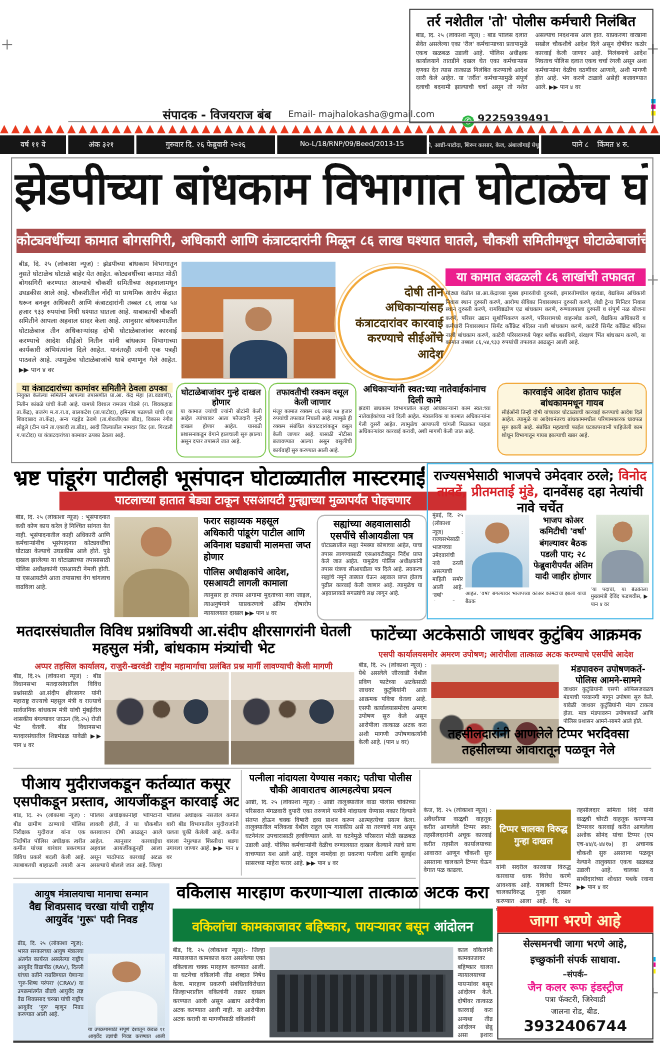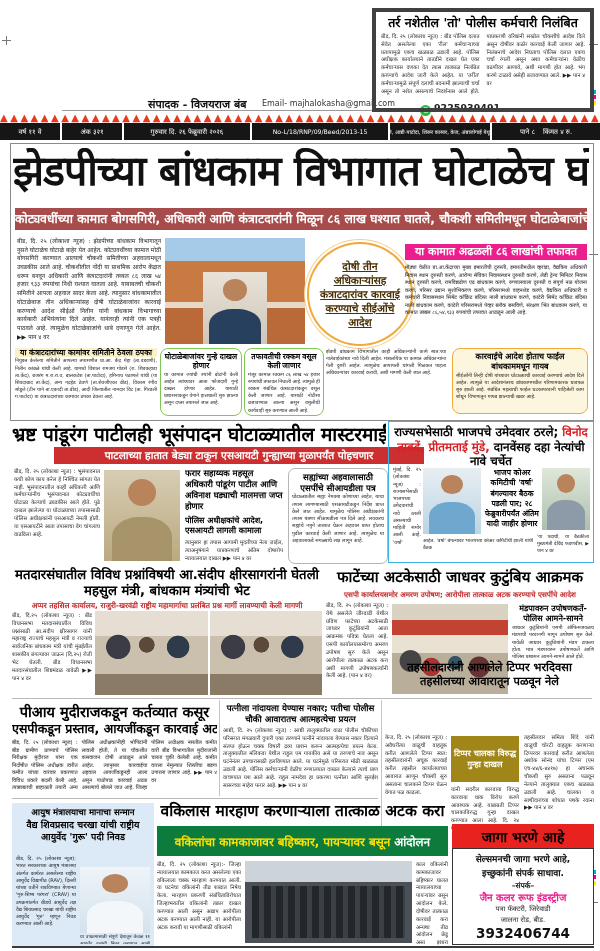--- a/index.html
+++ b/index.html
@@ -26,40 +26,40 @@
   .dateline{display:flex;gap:2px;height:17px;}
   .dl-cell{background:#161616;color:#fff;font-size:6.8px;display:flex;align-items:center;justify-content:center;
            padding:0 4px;white-space:nowrap;overflow:hidden;}
 
   
   .leadbox{border:1.5px solid #8a8a8a;}
   .lead-head{font-size:41px;font-weight:900;letter-spacing:-1px;line-height:1.15;}
   .lead-sub{background:#a84b4b;color:#fff;font-size:12.3px;font-weight:bold;line-height:22px;}
   .oval{border:2px solid #f2a93b;outline:1.5px solid #f7ce8d;outline-offset:2px;border-radius:50%;
         display:flex;align-items:center;justify-content:center;padding:8px;}
-  .oval-text{font-size:10.5px;font-weight:900;color:#4a3206;text-align:center;line-height:1.35;text-decoration:underline;}
+  .oval-text{font-size:10.5px;font-weight:900;color:#4a3206;text-align:right;line-height:1.35;}
   .pinkbar{background:#ec1e8e;color:#fff;font-weight:900;font-size:11px;line-height:16px;}
   .mini-title{font-weight:900;font-size:7.6px;line-height:1.25;text-align:center;color:#000;}
   .box-grn{border:1.5px solid #7ec850;border-radius:8px;padding:3px;}
   .box-org{border:1.5px solid #f2a93b;border-radius:8px;padding:3px;background:#fdf6de;}
   .box-ylw{background:#fbf0c8;}
 
   
   .redbar{background:#cd2f31;color:#fff;font-weight:bold;font-size:10.5px;line-height:17px;}
   .redsub{color:#c22a2a;font-weight:bold;font-size:7.4px;}
   .bluebox{border:1.5px solid #3ab3e6;}
   .sidebox{border:1px solid #b5b5b5;border-radius:7px;padding:3px;}
   .sep-h{border-top:1px solid #b9b9b9;}
   .sep-v{border-left:1px solid #c4c4c4;}
   .goldbox{background:#a08519;color:#fff;font-weight:900;font-size:8.2px;display:flex;align-items:center;
            justify-content:center;text-align:center;line-height:1.35;padding:3px;}
   .greenbar{background:#0d7b3c;display:flex;align-items:center;justify-content:center;gap:4px;}
   .greenbar .y{color:#ffe200;font-weight:900;font-size:11.8px;}
   .greenbar .w{color:#fff;font-weight:900;font-size:11.8px;}
-  .ad-title{background:#e8231f;color:#000000;font-weight:900;font-size:14px;display:flex;align-items:center;justify-content:center;}
+  .ad-title{background:#e8231f;color:#fef9c3;font-weight:900;font-size:14px;display:flex;align-items:center;justify-content:center;}
   .ad-box{border:1.5px solid #333;background:#fff;text-align:center;}
   .ad-l1{font-size:9px;font-weight:bold;color:#111;line-height:1.5;}
   .ad-contact{font-size:7.5px;font-weight:bold;color:#222;}
   .ad-co{font-size:10px;font-weight:900;color:#ec1e8e;}
   .ad-addr{font-size:7px;color:#222;line-height:1.5;}
   .ad-phone{font-size:13.5px;font-weight:900;color:#111;}
 
   
   .photo{overflow:hidden;position:absolute;}
   .person::before{content:"";position:absolute;width:38%;height:30%;left:31%;top:10%;
@@ -116,21 +116,21 @@
       <span></span>
     </div>
 
   <div class="abs mast-sub" style="left:148px;top:96px;">संपादक - विजयराज बंब</div>
   <div class="abs mast-email" style="left:262px;top:99px;">Email- majhalokasha@gmail.com</div>
   <div class="abs" style="left:420px;top:96px;">
     <span class="wa">✆</span><span class="mast-phone">9225939491</span>
   </div>
   <div class="abs mast-rule" style="left:62px;top:110px;width:450px;"></div>
 
-  <div class="abs" style="left:372px;top:8px;width:222px;height:104px;border:4px solid #404040;padding:3px 5px;box-sizing:border-box;">
+  <div class="abs" style="left:372px;top:8px;width:222px;height:104px;border:1px solid #404040;padding:3px 5px;box-sizing:border-box;">
     <div class="c hl" style="font-size:12.5px;line-height:1.2;">तर्र नशेतील 'तो' पोलीस कर्मचारी निलंबित</div>
     <div class="tiny" style="margin-top:3px;height:74px;column-count:2;column-gap:7px;">बीड, दि. २५ (लोकाशा न्यूज) : बीड पोलिस दलात सेवेत असलेल्या एका 'रील' कर्मचाऱ्याच्या प्रतापामुळे एकच खळबळ उडाली आहे. पोलिस अधीक्षक कार्यालयाने तातडीने दखल घेत एका कर्मचाऱ्यास दणका देत त्यास तात्काळ निलंबित करण्याचे आदेश जारी केले आहेत. या 'तर्रीत' कर्मचाऱ्यामुळे संपूर्ण दलाची बदनामी झाल्याची चर्चा असून तो नशेत असल्याचे निदर्शनास आले होते. याप्रकरणी वरिष्ठांनी सखोल चौकशीचे आदेश दिले असून दोषींवर कठोर कारवाई केली जाणार आहे. निलंबनाचे आदेश निघताच पोलिस दलात एकच चर्चा रंगली असून अशा कर्मचाऱ्यांना वेळीच वठणीवर आणावे, अशी मागणी होत आहे. भंग करणे टाळावे असेही बजावण्यात आले. ▶▶ पान ४ वर</div>
   </div>
 
   <div class="abs bunting" style="left:0;top:112px;width:600px;"></div>
   <div class="abs dateline" style="left:0;top:123px;width:600px;">
     <div class="dl-cell" style="width:52px;">वर्ष ११ वे</div>
     <div class="dl-cell" style="width:52px;">अंक ३२१</div>
     <div class="dl-cell" style="width:118px;">गुरुवार दि. २६ फेब्रुवारी २०२६</div>
     <div class="dl-cell" style="width:128px;font-size:6.2px;">No-L/18/RNP/09/Beed/2013-15</div>
@@ -164,20 +164,21 @@
     </div>
     <div class="abs box-grn" style="left:149px;top:204px;width:74px;height:60px;box-sizing:content-box;">
       <div class="mini-title">घोटाळेबाजांवर गुन्हे दाखल होणार</div>
       <div class="tiny" style="height:42px;font-size:4.9px;">या कामात ज्यांची ज्यांनी बोटांनी केली आहेत त्यांच्यावर आता फौजदारी गुन्हे दाखल होणार आहेत. यासाठी प्रशासनाकडून वेगाने हालचाली सुरु झाल्या असून दप्तर तपासले जात आहे.</div>
     </div>
     <div class="abs box-grn" style="left:233px;top:204px;width:72px;height:60px;font-family:Liberation Serif, serif;">
       <div class="mini-title">तफावतीची रक्कम वसूल केली जाणार</div>
       <div class="tiny" style="height:42px;font-size:4.9px;">मंजूर कामात रक्कम ८६ लाख ५४ हजार रुपयांची तफावत निघाली आहे. त्यामुळे ही रक्कम संबंधित कंत्राटदारांकडून वसूल केली जाणार आहे. यासाठी नोटीसा बजावण्यात आल्या असून वसुलीची कार्यवाही सुरु करण्यात आली आहे.</div>
     </div>
     <div class="abs" style="left:315px;top:204px;width:120px;height:68px;">
+      <div class="mini-title" style="font-size:8.2px;">अधिकाऱ्यांनी स्वत:च्या नातेवाईकांनाच दिली कामे</div>
       <div class="tiny" style="height:46px;font-size:4.9px;">झेडपी बांधकाम विभागातील काही अधिकाऱ्यांनी कामे स्वत:च्या नातेवाईकांच्या नावे दिली आहेत. मंत्रालयिक या कामात अधिकाऱ्यांना गेली दुसरी आहेत. त्यामुळेच आपापली चांगली मिळकत पाहता अधिकाऱ्यांवर कारवाई करावी, अशी मागणी केली जात आहे.</div>
     </div>
     <div class="abs box-org" style="left:441px;top:204px;width:128px;height:58px;">
       <div class="mini-title" style="font-size:8px;">कारवाईचे आदेश होताच फाईल बांधकाममधून गायब</div>
       <div class="tiny" style="height:40px;font-size:4.9px;">सीईओंनी तिन्ही दोषी यांच्यावर घोटाळ्याची कारवाई करण्याचे आदेश दिले आहेत. त्यामुळे या आदेशानंतरच बांधकाममधील परिणामकारक धावपळ सुरु झाली आहे. संबंधित महत्वाची फाईल घटकापरवानी पाहिजेली काम शोधून विभागातून गायब झाल्याची खबर आहे.</div>
     </div>
   </div>
 
   <div class="abs c hl nowrap" style="left:12px;top:421px;width:374px;font-size:19px;">भ्रष्ट पांडूरंग पाटीलही भूसंपादन घोटाळ्यातील मास्टरमाईंड</div>
   <div class="abs c redbar nowrap" style="left:14px;top:447px;width:370px;height:17px;margin-left:40px;">पाटलाच्या हातात बेड्या टाकून एसआयटी गुन्ह्याच्या मुळापर्यंत पोहचणार</div>

